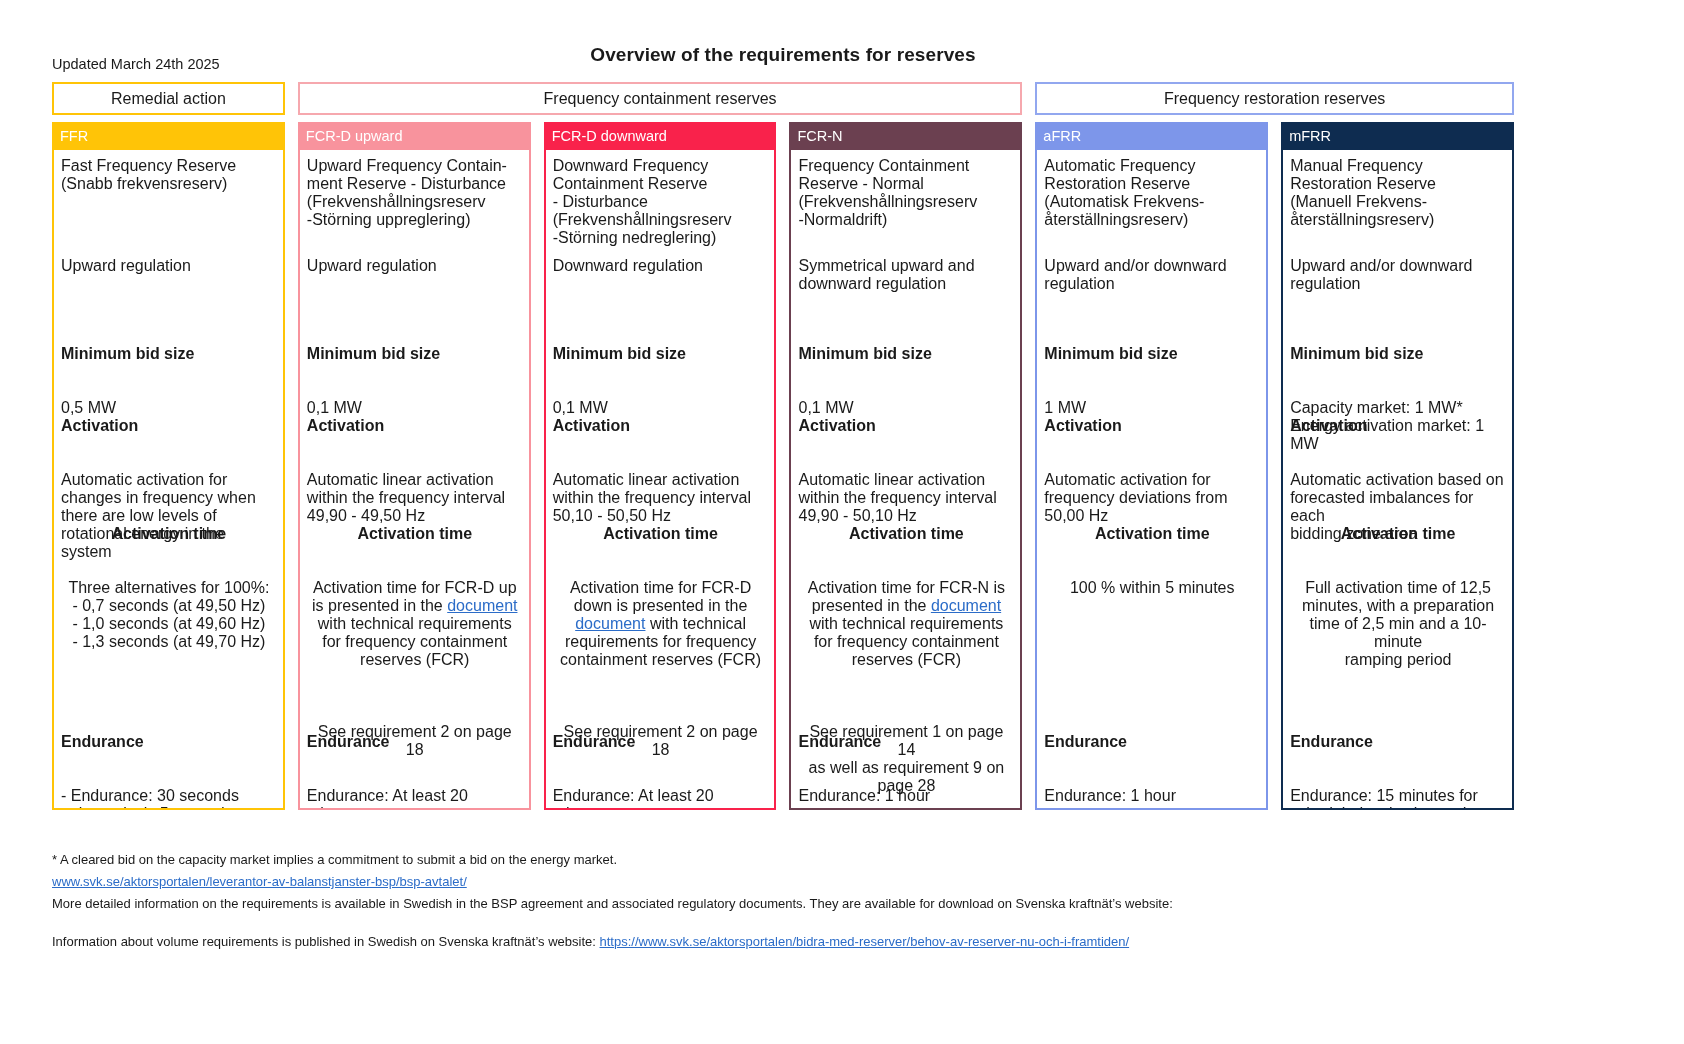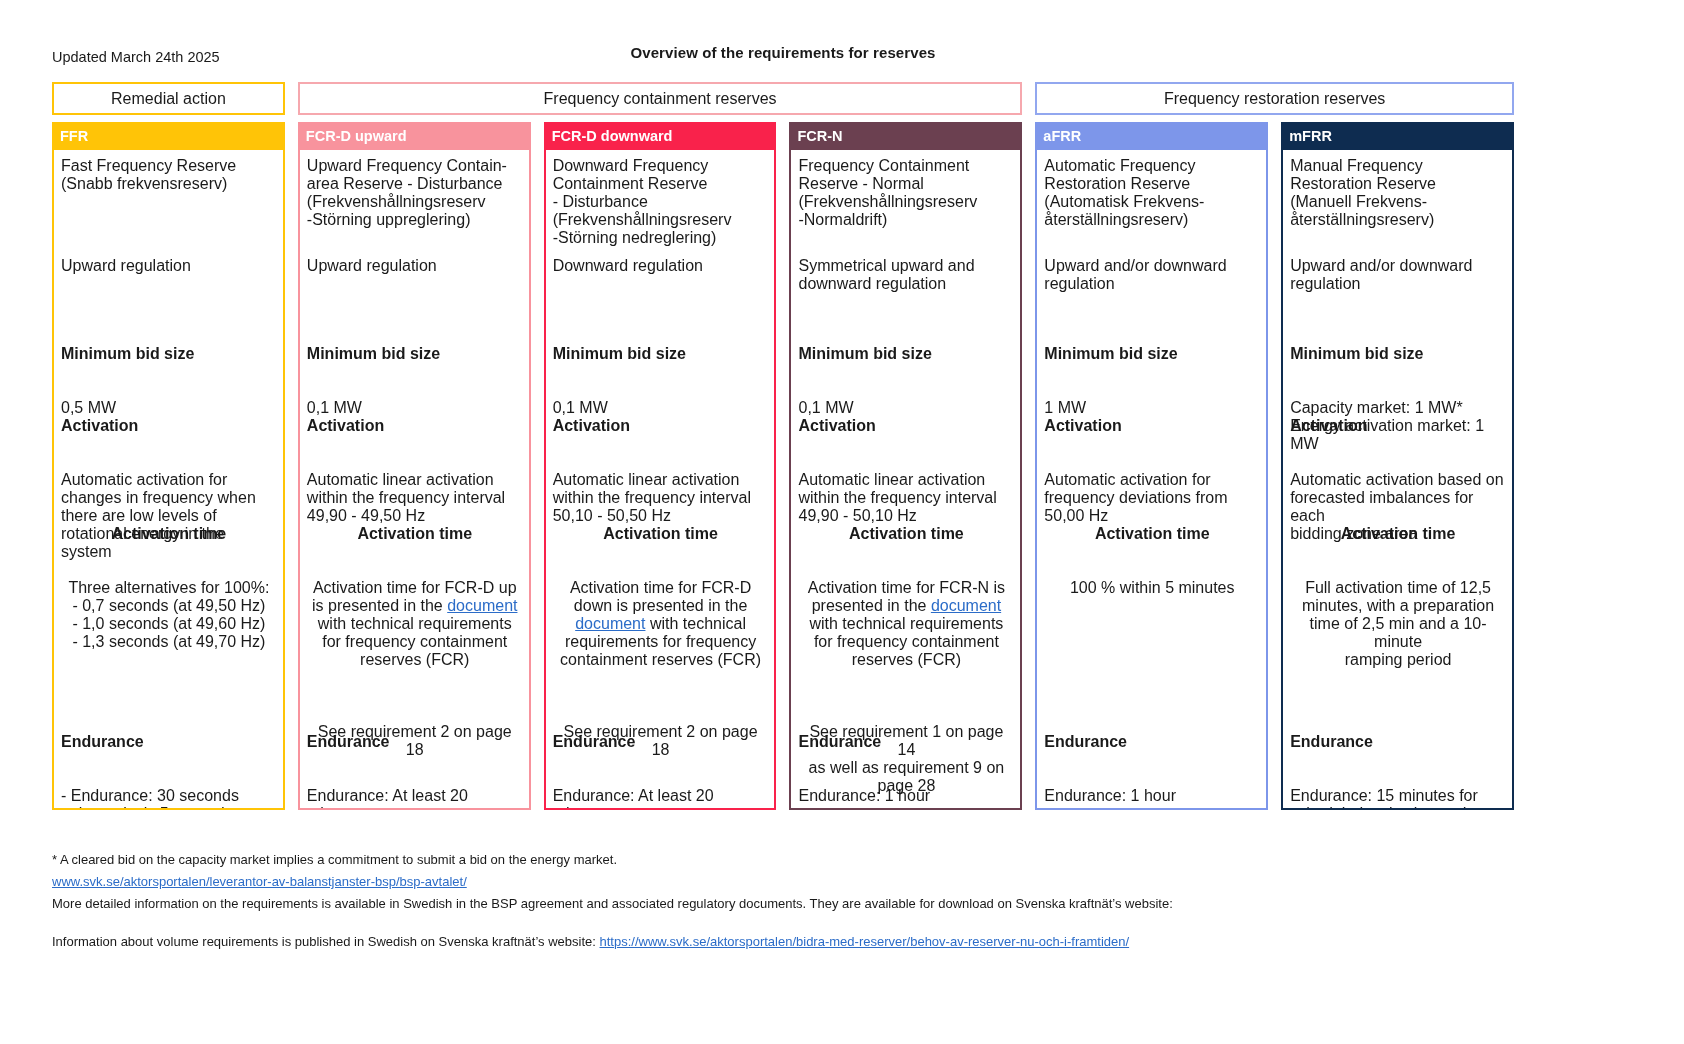--- a/index.html
+++ b/index.html
@@ -1,29 +1,29 @@
 <!DOCTYPE html>
 <html><head>
 <meta charset="utf-8">
 <style>
   html,body{margin:0;padding:0;background:#ffffff;width:1684px;height:1044px;overflow:hidden;
     font-family:"Liberation Sans","DejaVu Sans",sans-serif;color:#1a1a1a;}
   .page{position:relative;width:1684px;height:1044px;box-sizing:border-box;padding:44px 0 0 52px;}
   .content{width:1462px;}
   .topbar{position:relative;height:38px;}
-  .updated{position:absolute;left:0;top:5px;font-size:14.5px;}
-  .title{text-align:center;font-size:15px;font-weight:800;letter-spacing:.1px;}
+  .updated{position:absolute;left:0;top:12px;font-size:14.5px;}
+  .title{text-align:center;font-size:19px;font-weight:800;letter-spacing:.1px;}
   .grid{display:grid;grid-template-columns:repeat(6,1fr);gap:13px;}
   .group-box{height:33px;box-sizing:border-box;border:2px solid;display:flex;align-items:center;justify-content:center;
     font-size:16px;}
   .g1{grid-column:span 1;text-align:center;} .g3{grid-column:span 3;} .g2{grid-column:span 2;}
   .groups{margin-bottom:7px;}
   .col{display:flex;flex-direction:column;}
   .col-header{height:28px;line-height:28px;box-sizing:border-box;padding-left:8px;color:#ffffff;
-    font-weight:700;font-size:14.5px;}
+    font-weight:400;font-size:14.5px;}
   .col-body{box-sizing:border-box;height:660px;border:2px solid;border-top:none;padding:7px 6px 0 7px;
     font-size:16px;line-height:18px;overflow:hidden;}
   .sec{white-space:pre-wrap;}
   .sec-name{height:100px;}
   .sec-reg{height:52px;}
   .sec-bid{height:72px;}
   .sec-act{height:108px;}
   .sec-time{height:208px;text-align:center;}
   .lbl{font-weight:700;}
   .see-req{margin-top:18px;white-space:pre-wrap;}
@@ -89,21 +89,21 @@
 - Repeatability: Ready for
   activation within 15 minutes</div>
           </div>
         </div>
       </div>
 
       <div class="col">
         <div class="col-header" style="background-color: rgb(248, 147, 157);">FCR-D upward</div>
         <div class="col-body" style="border-color: rgb(248, 147, 157);">
           <div class="sec sec-name">Upward Frequency Contain-
-area Reserve - Disturbance
+ment Reserve - Disturbance
 (Frekvenshållningsreserv
 -Störning uppreglering)</div>
           <div class="sec sec-reg">Upward regulation</div>
           <div class="sec sec-bid">
             <div class="lbl">Minimum bid size</div>
             <div>0,1 MW</div>
           </div>
           <div class="sec sec-act">
             <div class="lbl">Activation</div>
             <div>Automatic linear activation

